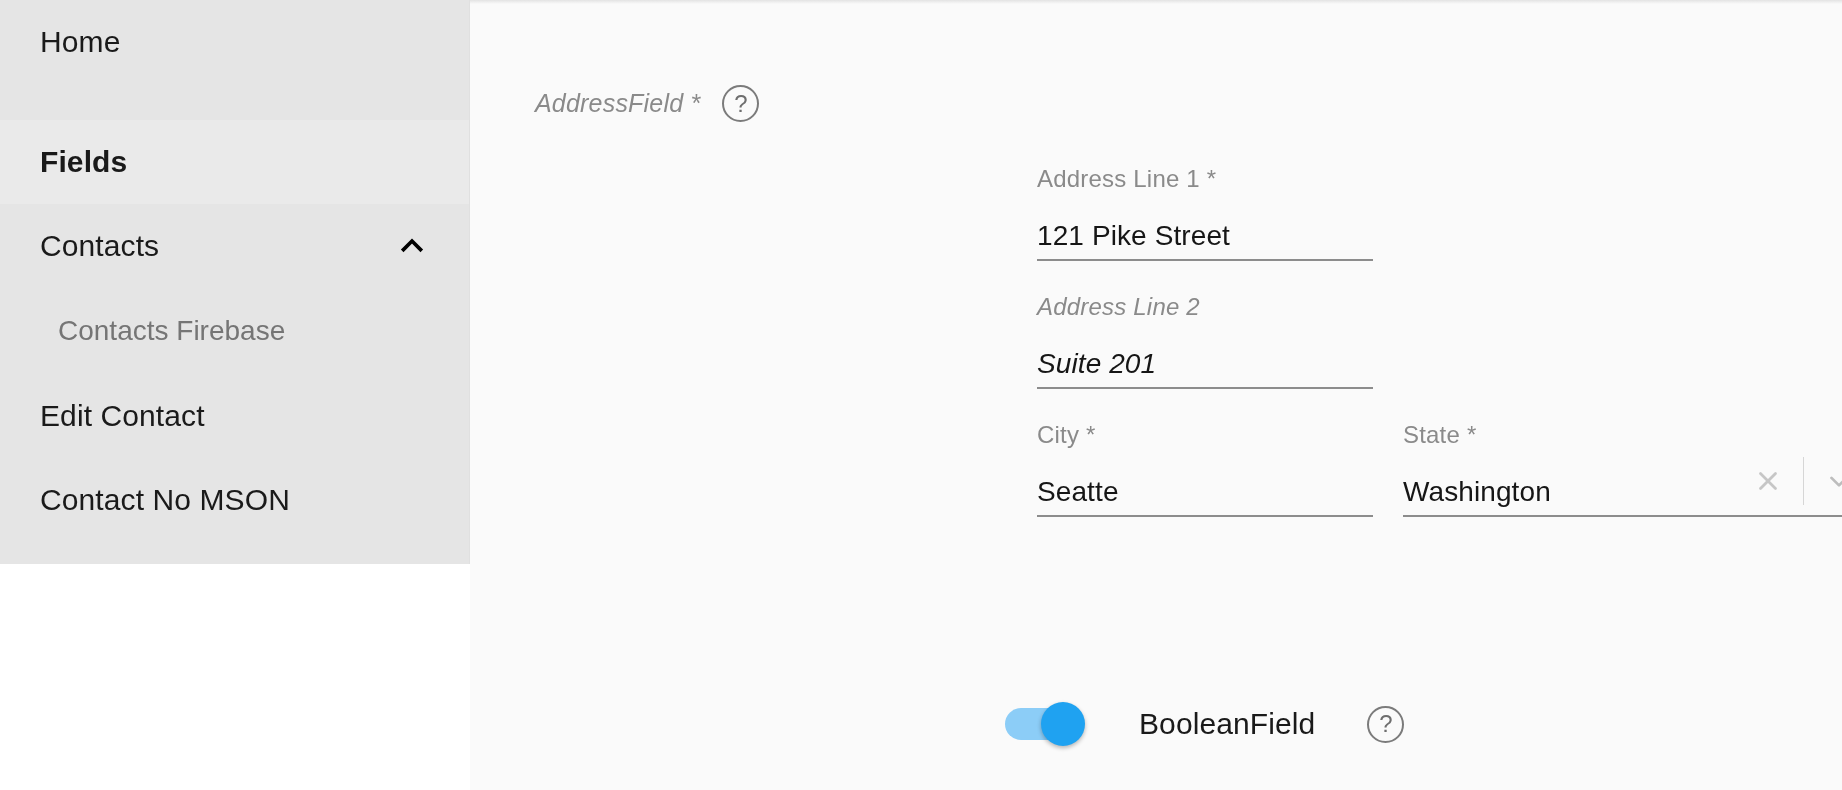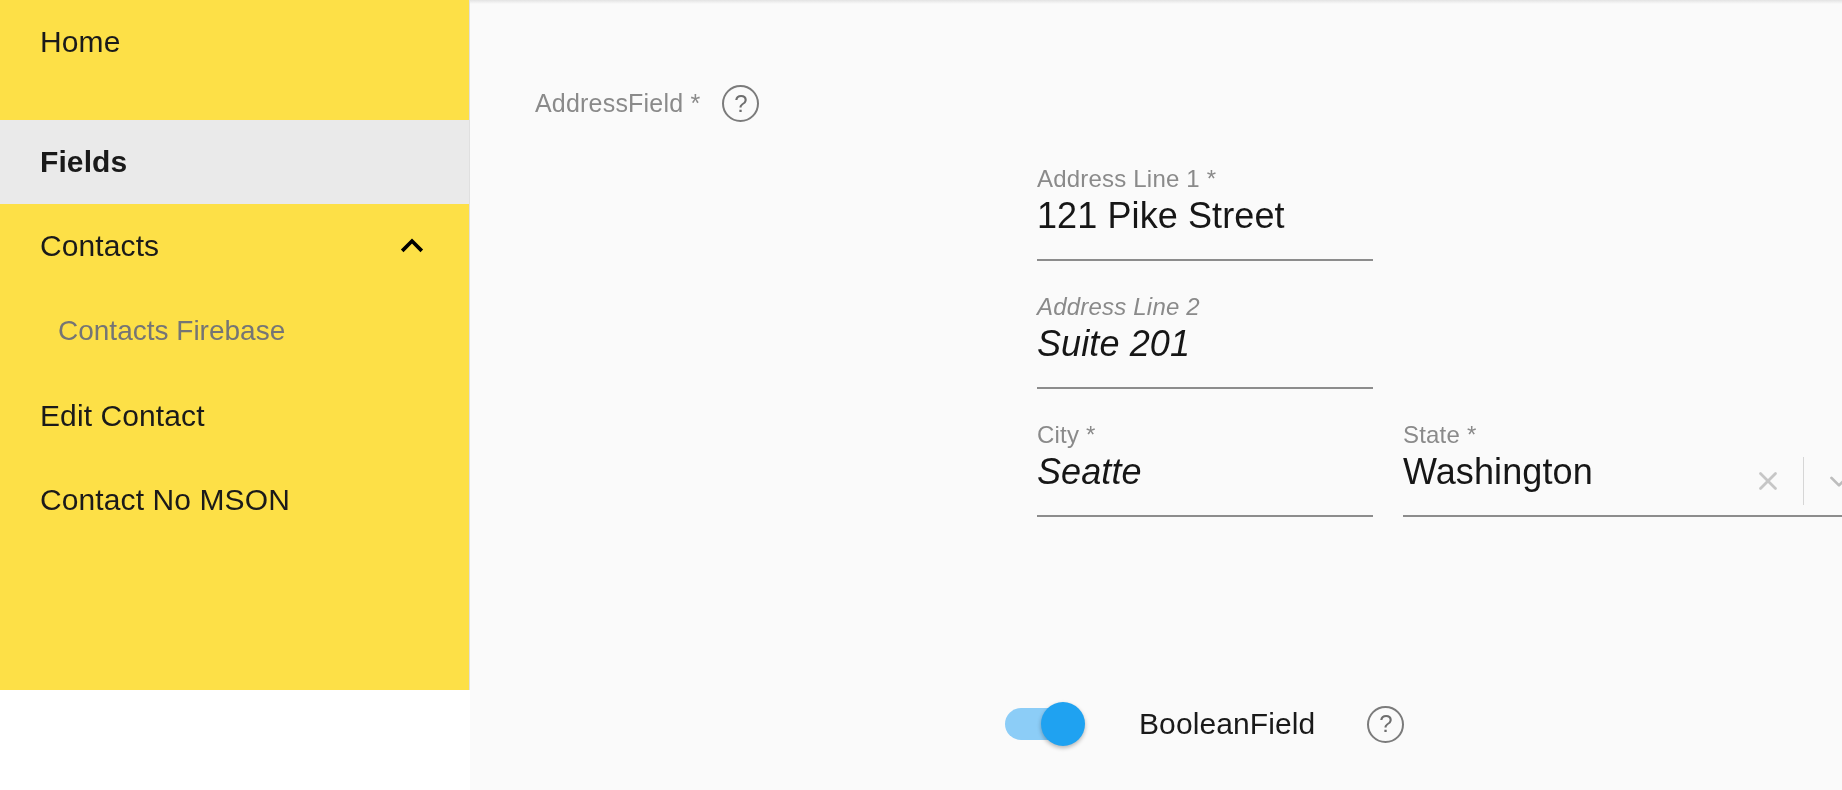--- a/index.html
+++ b/index.html
@@ -16,22 +16,22 @@
   }
   .app {
     display: flex;
     width: 1842px;
     height: 790px;
   }
 
   
   .sidebar {
     width: 470px;
-    height: 690px;
-    background: #fde047;
+    height: 564px;
+    background: #e5e5e5;
     border-right: 1px solid #e0e0e0;
     box-sizing: border-box;
     flex: 0 0 470px;
     position: relative;
   }
   .nav-item {
     height: 84px;
     display: flex;
     align-items: center;
     padding: 0 40px;
@@ -91,20 +91,21 @@
     left: 65px;
     top: 85px;
     display: flex;
     align-items: center;
     gap: 22px;
   }
   .group-label {
     font-size: 25px;
     color: #8a8a8a;
     letter-spacing: 0.2px;
+    font-style: italic;
   }
   .help-icon {
     width: 37px;
     height: 37px;
     border-radius: 50%;
     border: 2.5px solid #7b7b7b;
     color: #6e6e6e;
     font-size: 24px;
     line-height: 1;
     display: flex;
@@ -131,25 +132,25 @@
     white-space: nowrap;
     display: block;
     margin-bottom: 8px;
   }
   .field-input-wrap {
     position: relative;
     display: flex;
     align-items: flex-end;
   }
   .field-value {
-    font-size: 36px;
+    font-size: 28px;
     color: #161616;
     letter-spacing: 0.1px;
     white-space: nowrap;
-    padding-bottom: 24px;
+    padding-bottom: 8px;
     line-height: 1.2;
   }
   .underline {
     position: absolute;
     left: 0;
     bottom: 0;
     height: 2px;
     background: #8c8c8c;
   }
   .select-icons {
@@ -291,21 +292,21 @@
       <div class="field" style="left:567px; top:293px; width:336px;font-style:italic;">
         <span class="field-label">Address Line 2</span>
         <div class="field-input-wrap" style="height:60px;">
           <span class="field-value">Suite 201</span>
           <span class="underline" style="width:336px;"></span>
         </div>
       </div>
 
       <div class="field" style="left:567px; top:421px; width:336px;">
         <span class="field-label">City *</span>
-        <div class="field-input-wrap" style="height:60px;font-style:italic;">
+        <div class="field-input-wrap" style="height:60px;">
           <span class="field-value">Seatte</span>
           <span class="underline" style="width:336px;"></span>
         </div>
       </div>
 
       <div class="field" style="left:933px; top:421px; width:481px;">
         <span class="field-label">State *</span>
         <div class="field-input-wrap" style="height:60px;">
           <span class="field-value">Washington</span>
           <span class="underline" style="width:481px;"></span>

